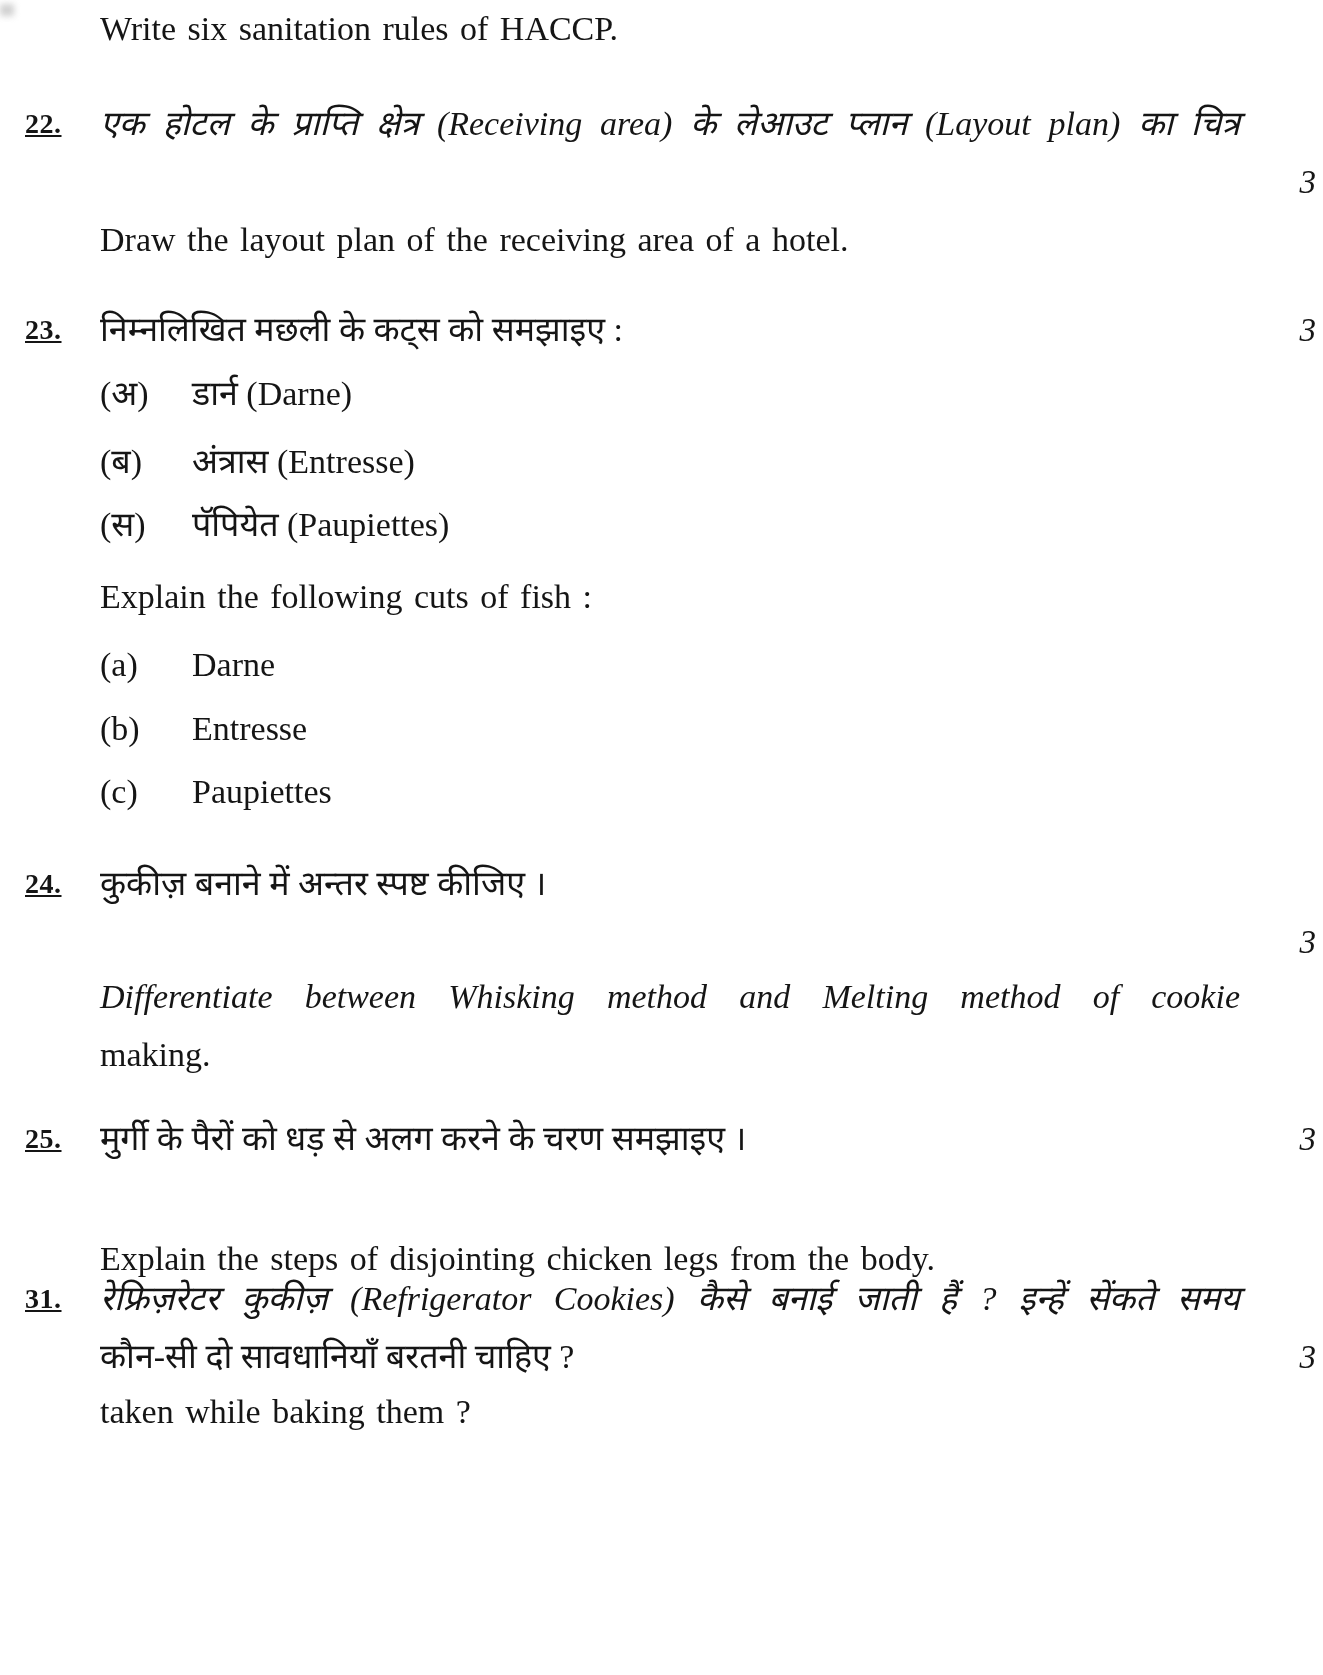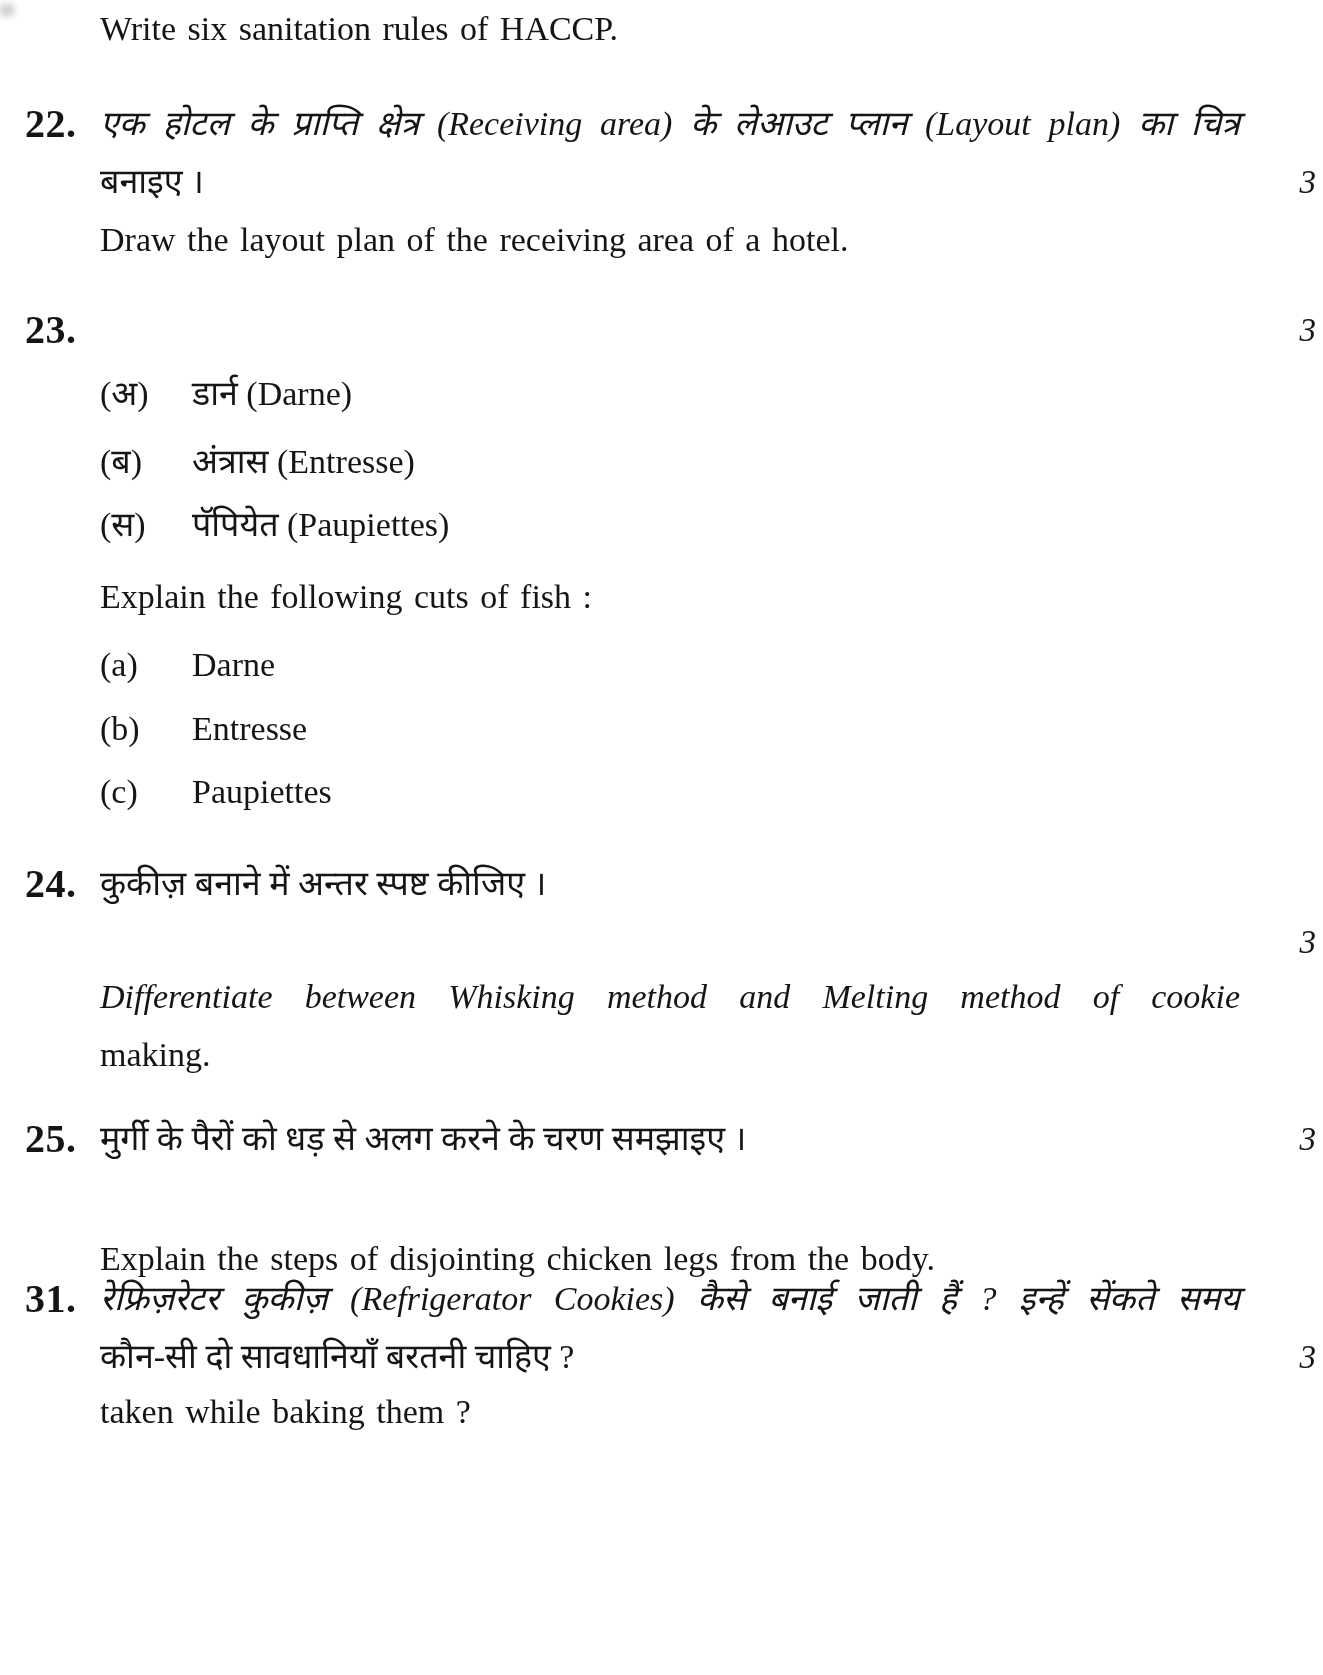--- a/index.html
+++ b/index.html
@@ -11,23 +11,24 @@
     font-family: "Liberation Serif", "DejaVu Serif", serif;
     color: #151515;
     overflow: hidden;
   }
   .block { position: absolute; left: 0; width: 1323px; }
   .qnum {
     position: absolute;
     left: 25px;
     top: 0;
     font-weight: bold;
-    font-size: 40px;
+    font-size: 28px;
     line-height: 58px;
     letter-spacing: 0.5px;
+    text-decoration: underline;
   }
   .body {
     margin-left: 100px;
     width: 1140px;
     font-size: 34px;
     line-height: 58px;
   }
   .en { word-spacing: 3px; }
   .hi { font-family: "Liberation Serif", "DejaVu Sans", serif; }
   .jline { text-align: justify; text-align-last: justify; font-style: italic; }
@@ -58,32 +59,34 @@
   <div class="scan-smudge"></div>
 
   <div class="block" style="top:0px">
     <div class="body en">Write six sanitation rules of HACCP.</div>
   </div>
 
   <div class="block" style="top:95px">
     <span class="qnum">22.</span>
     <div class="body">
       <div class="hi jline" lang="hi">एक होटल के प्राप्ति क्षेत्र (Receiving area) के लेआउट प्लान (Layout plan) का चित्र</div>
-      <div class="hi" lang="hi">बनाइए ।</div>
     </div>
   </div>
   <div class="block" style="top:153px">
     <span class="marks">3</span>
   </div>
   <div class="block" style="top:211px">
     <div class="body en">Draw the layout plan of the receiving area of a hotel.</div>
   </div>
 
   <div class="block" style="top:301px">
     <span class="qnum">23.</span>
+    <div class="body">
+      <div class="hi" lang="hi">निम्नलिखित मछली के कट्स को समझाइए :</div>
+    </div>
     <span class="marks">3</span>
   </div>
   <div class="block" style="top:365px">
     <div class="body item hi" lang="hi">
       <span class="label">(अ)</span>
       <span class="text">डार्न (Darne)</span>
     </div>
   </div>
   <div class="block" style="top:433px">
     <div class="body item hi" lang="hi">

